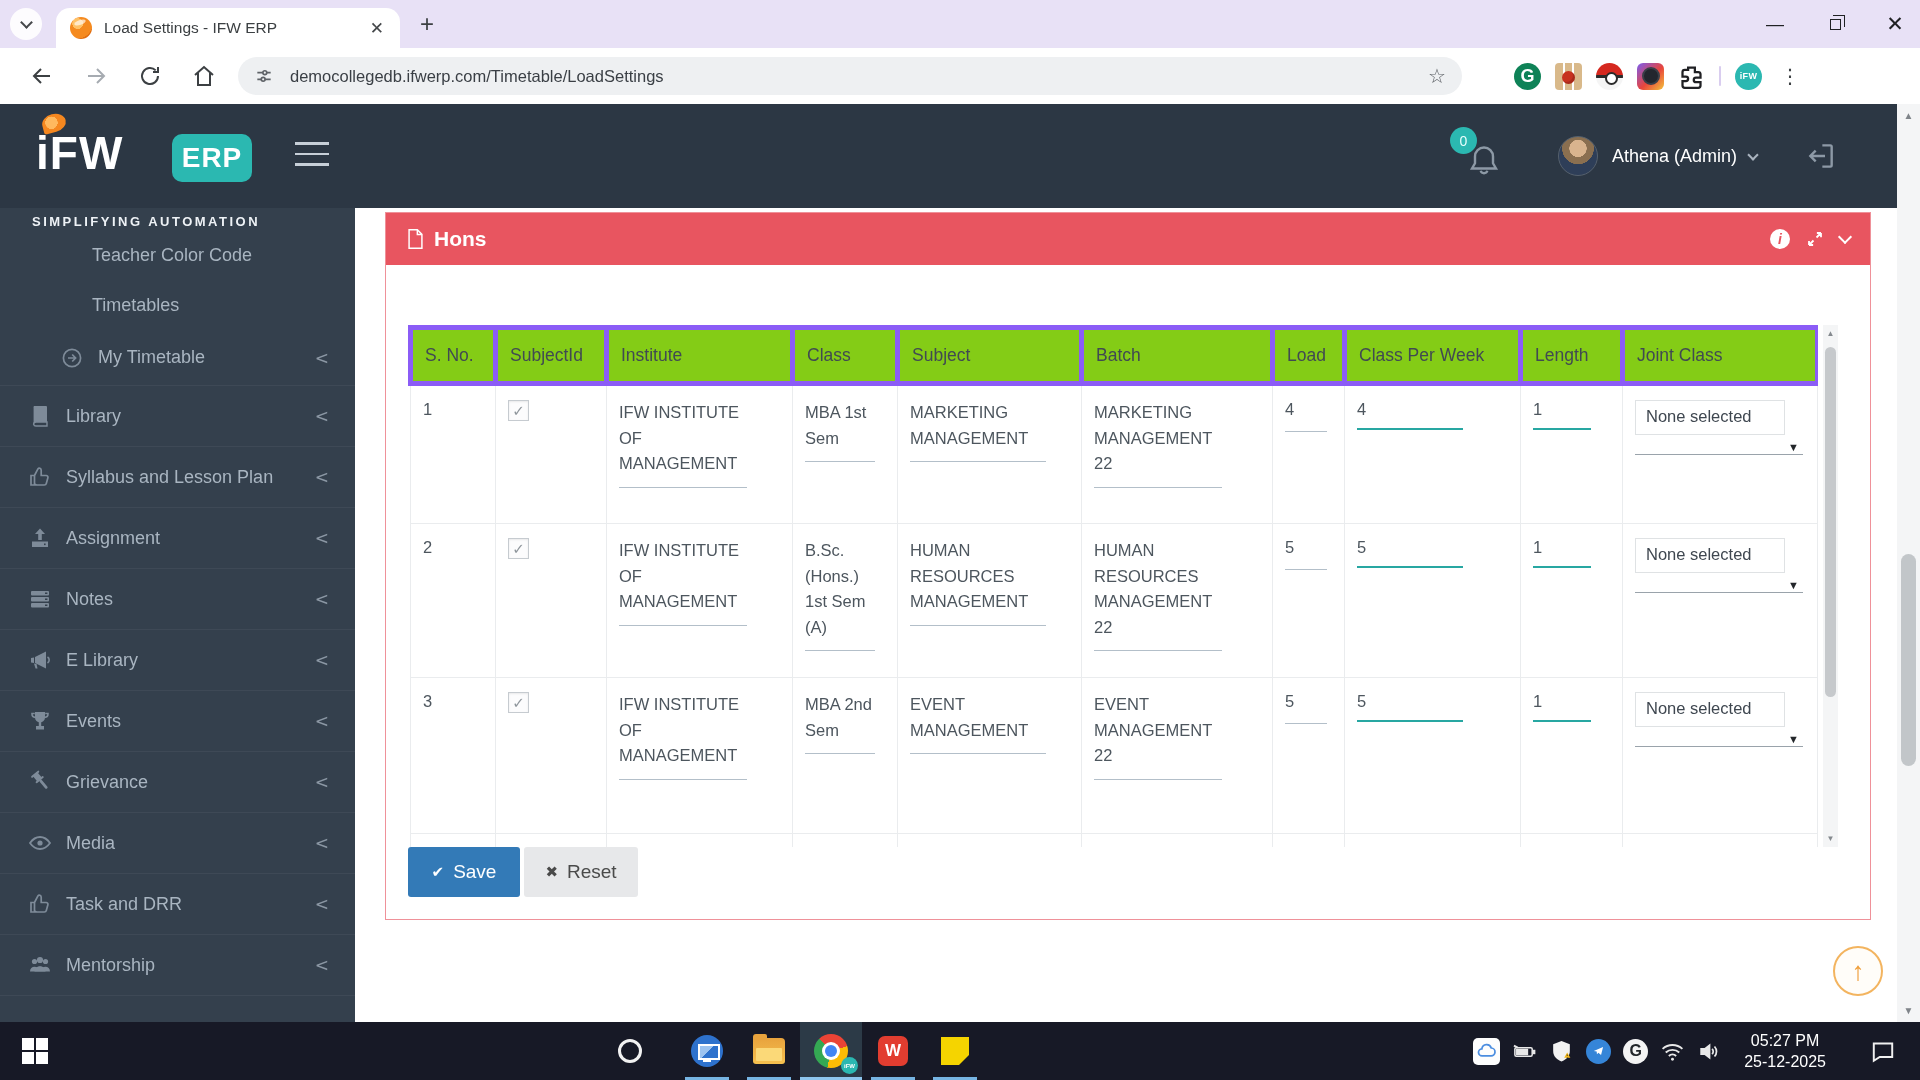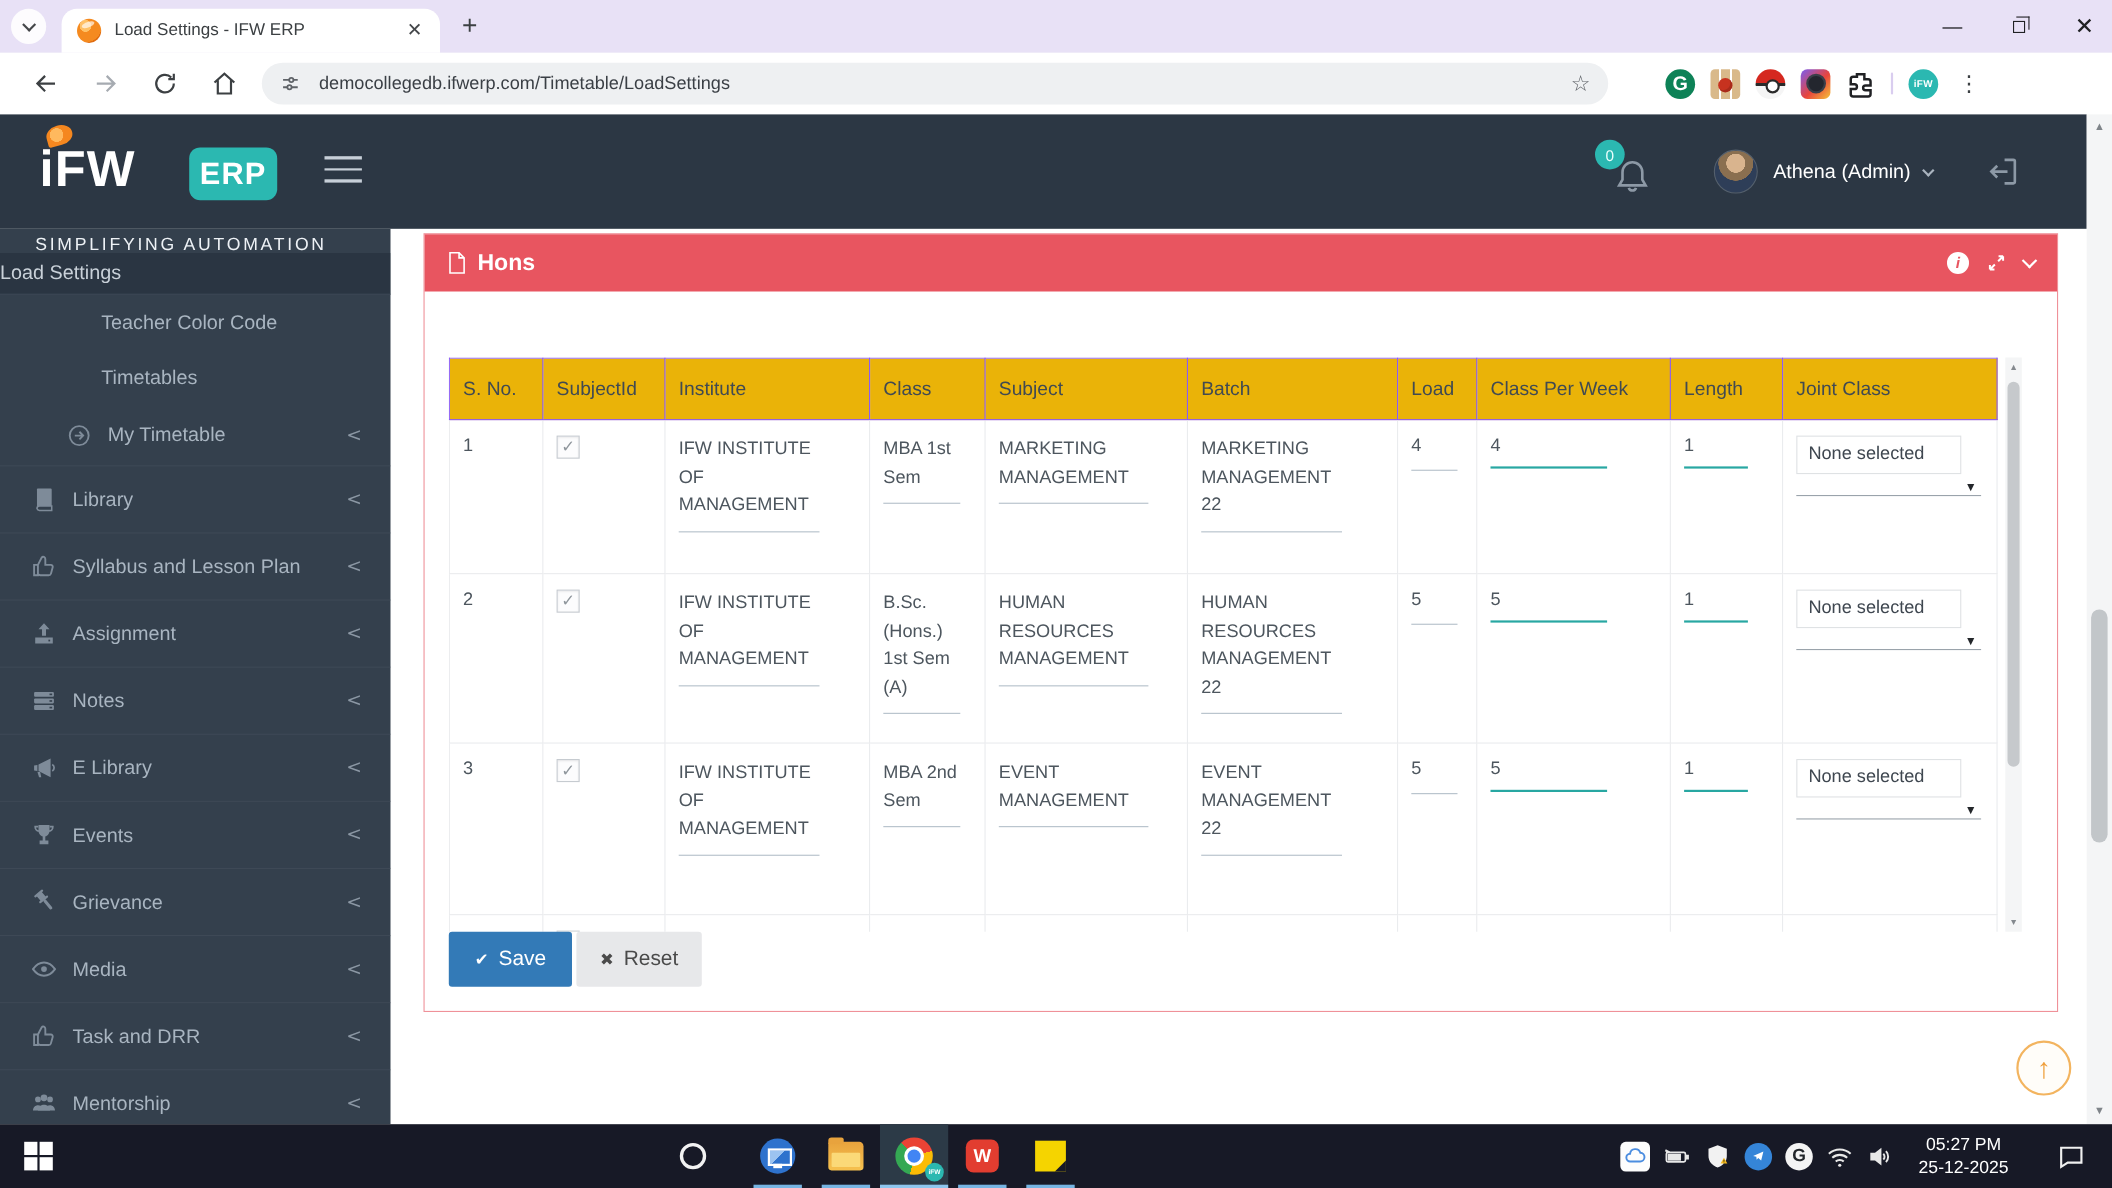--- a/index.html
+++ b/index.html
@@ -58,21 +58,21 @@
   .bell-wrap svg { width:36px; height:40px; position:absolute; left:4px; top:8px; }
   .notif-badge { position:absolute; left:-12px; top:-6px; width:27px; height:27px; border-radius:50%; background:#2bb8b1; color:#eafffd; font-size:14px; display:flex; align-items:center; justify-content:center; z-index:2; }
   .avatar { width:40px; height:40px; border-radius:50%; margin-left:56px; background:radial-gradient(circle at 50% 30%, #d9b48e 0 26%, #8a6f50 27% 48%, #2e3e58 49%); border:1px solid #55606d; }
   .user-name { color:#ffffff; font-size:18px; margin-left:14px; }
   .user-chev { width:8px; height:8px; border-right:2px solid #aab4bf; border-bottom:2px solid #aab4bf; transform:rotate(45deg); margin:-3px 0 0 12px; }
   .logout-ic { width:32px; height:32px; color:#8d99a6; margin-left:48px; }
   .logout-ic svg { width:100%; height:100%; }
 
   
   .sidebar { position:absolute; left:0; top:104px; width:355px; height:814px; background:#34404d; overflow:hidden; }
-  .sb-tagline { position:absolute; left:32px; top:6px; color:#eef2f6; font-size:16px; font-weight:normal; letter-spacing:2.5px; }
+  .sb-tagline { position:absolute; left:32px; top:6px; color:#eef2f6; font-size:13px; font-weight:bold; letter-spacing:2.5px; }
   .sb-menu { position:absolute; left:0; top:22px; width:100%; }
   .sb-item { position:relative; display:flex; align-items:center; color:#a9b5c1; font-size:18px; cursor:default; }
   .sb-item.sub { height:50px; padding-left:92px; }
   .sb-item.active { height:38px; background:#2a3542; color:#c9d1d9; border-bottom:1px solid #3e4956; }
   .sb-item.subicon { height:56px; padding-left:62px; border-bottom:1px solid #3e4956; }
   .sb-item.main { height:61px; padding-left:66px; border-bottom:1px solid #3e4956; }
   .sb-ic { position:absolute; left:28px; width:24px; height:24px; color:#7e8b99; }
   .sb-item.subicon .sb-ic { left:60px; }
   .sb-item.subicon { padding-left:98px; }
   .sb-ic svg { width:100%; height:100%; }
@@ -86,21 +86,21 @@
   .panel-title { font-size:21px; font-weight:600; margin-left:9px; }
   .head-icons { margin-left:auto; display:flex; align-items:center; gap:16px; }
   .info-ic { width:20px; height:20px; border-radius:50%; background:#fff; color:#e85560; font-size:14px; font-weight:bold; display:flex; align-items:center; justify-content:center; font-style:italic; }
   .expand-ic { width:18px; height:18px; color:#fff; }
   .expand-ic svg { width:100%; height:100%; }
   .head-chev { width:10px; height:10px; border-right:2.5px solid #fff; border-bottom:2.5px solid #fff; transform:rotate(45deg); margin-top:-5px; }
 
   
   .table-viewport { position:absolute; left:22px; top:112px; width:1410px; height:522px; overflow:hidden; }
   table.grid { border-collapse:collapse; table-layout:fixed; width:1407px; border:1px solid #e3e5e7; }
-  table.grid th { height:56px; background:#eab308; font-weight:400; font-size:17.5px; color:#414a52; text-align:left; padding:0 12px; border:1px solid #8b5cf6; }
+  table.grid th { height:56px; background:#84cc16; font-weight:400; font-size:17.5px; color:#414a52; text-align:left; padding:0 12px; border:5px solid #8b5cf6; }
   table.grid td { border:1px solid #eaecee; vertical-align:top; padding:14px 12px 0 12px; font-size:16.5px; color:#4d565e; background:#fff; }
   tr.r1 td { height:140px; } tr.r2 td { height:154px; } tr.r3 td { height:156px; } tr.r4 td { height:150px; }
   td.sno { padding-left:24px; font-size:17px; }
   .cb { display:inline-block; width:21px; height:21px; border:1px solid #c6cbd0; background:#fcfcfd; box-shadow:inset 0 1px 2px rgba(0,0,0,.08); color:#8f969c; font-size:15px; line-height:20px; text-align:center; }
   .ro-text { display:inline-block; border-bottom:1px solid #b3bfc9; padding-bottom:10px; line-height:1.55; }
   .w-inst { width:128px; } .w-class { width:70px; } .w-subj { width:136px; } .w-batch { width:128px; }
   .ro-load { display:inline-block; width:42px; border-bottom:1px solid #b3bfc9; padding-bottom:12px; }
   .inp { display:inline-block; border-bottom:2px solid #28a7a2; padding-bottom:9px; }
   .w-cpw { width:106px; } .w-len { width:58px; }
   .jc-box { display:inline-block; width:150px; border:1px solid #dfe2e4; background:#fff; padding:6px 10px 8px; color:#3f4750; }
@@ -249,23 +249,20 @@
               <path d="M13 4h6a1 1 0 011 1v14a1 1 0 01-1 1h-6"></path>
               <path d="M4 12h11M8 8l-4 4 4 4"></path>
             </svg>
         </div>
       </div>
     </div>
 
     <div class="sidebar">
       <div class="sb-tagline">SIMPLIFYING AUTOMATION</div>
       <div class="sb-menu" id="sb-menu">
-          <div class="sb-item active">
-            <span>Load Settings</span>
-          </div>
           <div class="sb-item sub">
             <span>Teacher Color Code</span>
           </div>
           <div class="sb-item sub">
             <span>Timetables</span>
           </div>
           <div class="sb-item subicon">
             <span class="sb-ic"><svg viewBox="0 0 24 24" fill="none" stroke="currentColor" stroke-width="1.7">
                 <circle cx="12" cy="12" r="8.6"></circle>
                 <path d="M8 12h7M12.2 8.5L15.6 12l-3.4 3.5"></path>

